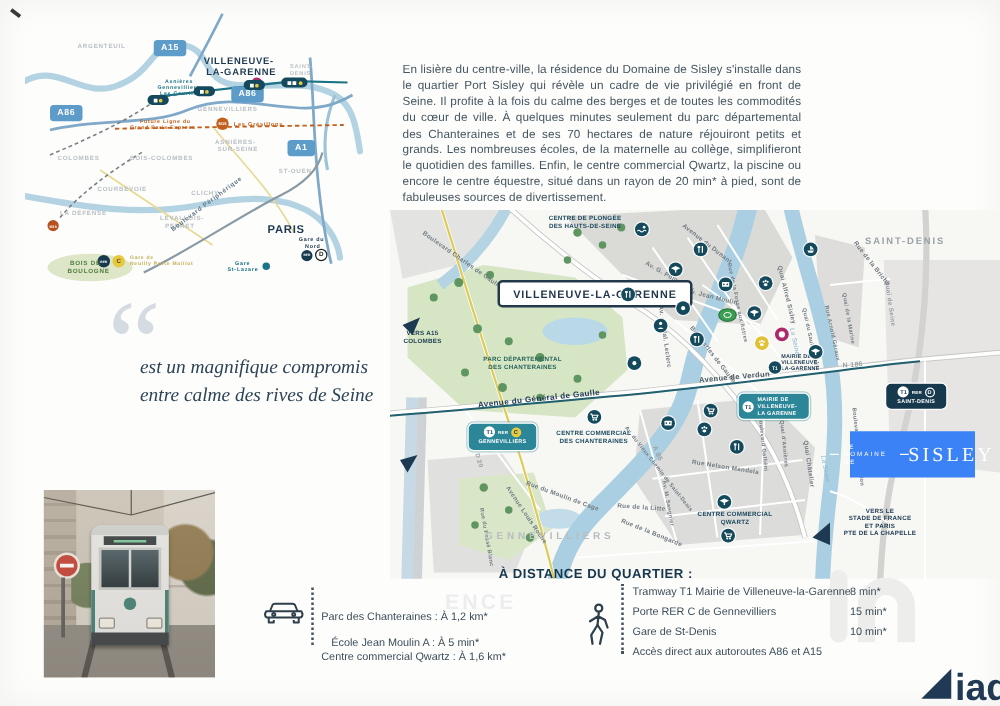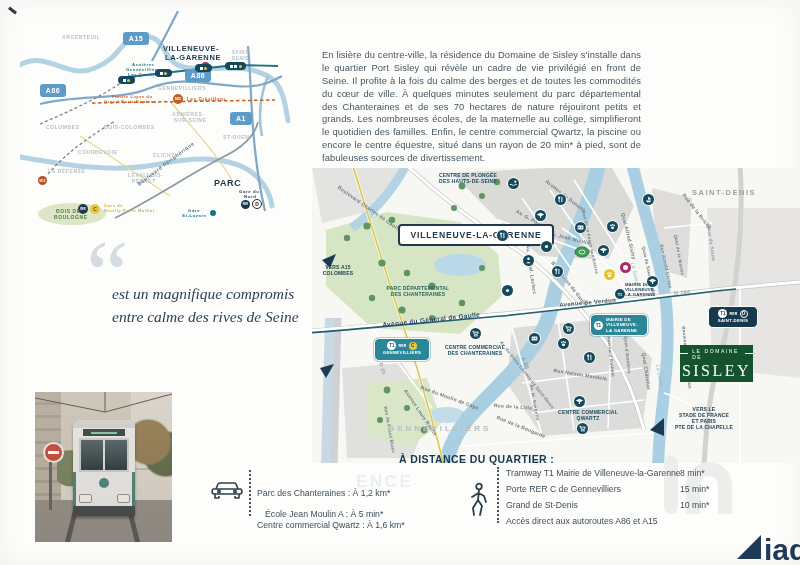--- a/index.html
+++ b/index.html
@@ -48,22 +48,22 @@
   .darkbadge{position:absolute;background:#17394e;border:1px solid #fff;border-radius:5px;color:#fff;}
   .bicons{display:flex;align-items:center;justify-content:center;gap:2px;padding-top:2px;}
   .c-t1{width:9px;height:9px;border-radius:50%;background:#fff;color:#17394e;font-size:4.5px;font-weight:bold;
         display:flex;align-items:center;justify-content:center;}
   .c-rer{font-size:3.6px;font-weight:bold;letter-spacing:.2px;}
   .c-yel{width:8px;height:8px;border-radius:50%;background:#e7c93f;color:#17394e;font-size:4.5px;font-weight:bold;
          display:flex;align-items:center;justify-content:center;}
   .c-out{width:8px;height:8px;border-radius:50%;border:1px solid #fff;color:#fff;font-size:4.5px;font-weight:bold;
          display:flex;align-items:center;justify-content:center;box-sizing:border-box;}
   .bname{text-align:center;font-size:4.3px;font-weight:bold;letter-spacing:.3px;line-height:1.25;}
-  .sisley{position:absolute;left:368px;top:177px;width:73px;height:37px;background:#14532d;color:#fff;
-          display:flex;flex-direction:column;align-items:center;justify-content:center;}
+  .sisley{position:absolute;left:368px;top:177px;width:100px;height:37px;background:#3b82f6;color:#fff;
+          display:flex;align-items:center;justify-content:center;}
   .sisley .top{font-size:5px;letter-spacing:1.6px;display:flex;align-items:center;gap:4px;}
   .sisley .top:before,.sisley .top:after{content:"";display:block;width:10px;height:1px;background:#fff;}
   .sisley .name{font-family:"Liberation Serif","DejaVu Serif",serif;font-size:16px;letter-spacing:2.5px;margin-top:2px;}
   .site-marker{position:absolute;width:11px;height:11px;border-radius:50%;background:#fff;border:3px solid #ab2a6a;box-sizing:border-box;}
 
   
   .dist-h{position:absolute;left:399px;top:453px;font-size:10.5px;font-weight:bold;color:#16374e;letter-spacing:.4px;}
   .d-item{position:absolute;font-size:8.7px;color:#3c4e5a;white-space:nowrap;}
   .dots{position:absolute;width:0;border-left:2px dotted #44535d;}
   .d-time{position:absolute;font-size:8.7px;color:#3c4e5a;white-space:nowrap;}
@@ -162,21 +162,21 @@
     <span class="mm-l" style="left:154px;top:111px;">SUR-SEINE</span>
     <span class="mm-l" style="left:26px;top:118px;">COLOMBES</span>
     <span class="mm-l" style="left:84px;top:118px;">BOIS-COLOMBES</span>
     <span class="mm-l" style="left:203px;top:128px;">ST-OUEN</span>
     <span class="mm-l" style="left:133px;top:146px;">CLICHY</span>
     <span class="mm-l" style="left:58px;top:143px;">COURBEVOIE</span>
     <span class="mm-l" style="left:28px;top:162px;">LA DÉFENSE</span>
     <span class="mm-circ" style="left:18px;top:170px;width:9px;height:9px;background:#b5501f;color:#fff;font-size:3px;">M15</span>
     <span class="mm-l" style="left:108px;top:166px;">LEVALLOIS-</span>
     <span class="mm-l" style="left:112px;top:172px;">PERRET</span>
-    <span class="mm-l mm-dark" style="left:194px;top:172px;font-size:9px;">PARC</span>
+    <span class="mm-l mm-dark" style="left:194px;top:172px;font-size:9px;">PARIS</span>
     <span class="mm-l" style="left:116px;top:176px;color:#5b7484;transform:rotate(-37deg);transform-origin:0 0;">Boulevard Périphérique</span>
     <span class="mm-l mm-dark" style="left:219px;top:183px;font-size:4.3px;">Gare du</span>
     <span class="mm-l mm-dark" style="left:224px;top:188px;font-size:4.3px;">Nord</span>
     <span class="mm-circ" style="left:221px;top:194px;width:9px;height:9px;background:#17394e;color:#fff;font-size:2.6px;">RER</span>
     <span class="mm-circ" style="left:232px;top:193px;width:10px;height:10px;background:#fff;border:1.5px solid #222;color:#222;font-size:5px;box-sizing:border-box;">D</span>
     <span class="mm-l" style="left:168px;top:202px;color:#1c7286;font-size:4.3px;">Gare</span>
     <span class="mm-l" style="left:162px;top:207px;color:#1c7286;font-size:4.3px;">St-Lazare</span>
     <span class="mm-circ" style="left:190px;top:204px;width:6px;height:6px;background:#1c7286;"></span>
     <span class="mm-circ" style="left:58px;top:198px;width:10px;height:10px;background:#17394e;color:#fff;font-size:2.6px;">RER</span>
     <span class="mm-circ" style="left:70px;top:198px;width:10px;height:10px;background:#e7c93f;color:#5a4d16;font-size:5px;">C</span>
@@ -539,21 +539,21 @@
       <circle cx="13" cy="4.5" r="2.8"></circle>
       <path d="M13 8.5 L12 18 M12.5 11 L6 15 M12.5 11 L18 14 L20 20"></path>
       <path d="M12 18 L7 26 L8 33 M12 18 L16 24 L14 33"></path>
     </g>
   </svg>
   <div class="dots" style="left:497px;top:467px;height:56px;"></div>
   <span class="d-item" style="left:506px;top:468px;">Tramway T1 Mairie de Villeneuve-la-Garenne</span>
   <span class="d-time" style="left:680px;top:468px;">8 min*</span>
   <span class="d-item" style="left:506px;top:484px;">Porte RER C de Gennevilliers</span>
   <span class="d-time" style="left:680px;top:484px;">15 min*</span>
-  <span class="d-item" style="left:506px;top:500px;">Grand de St-Denis</span>
+  <span class="d-item" style="left:506px;top:500px;">Gare de St-Denis</span>
   <span class="d-time" style="left:680px;top:500px;">10 min*</span>
   <span class="d-item" style="left:506px;top:516px;">Accès direct aux autoroutes A86 et A15</span>
 
   <div class="iad">
     <svg width="75" height="40">
       <polygon points="0,28 24,4 24,28" fill="#203a55"></polygon>
       <text x="27" y="29" font-family="Liberation Sans, DejaVu Sans, sans-serif" font-size="30" font-weight="bold" fill="#203a55">iad</text>
     </svg>
   </div>
 

